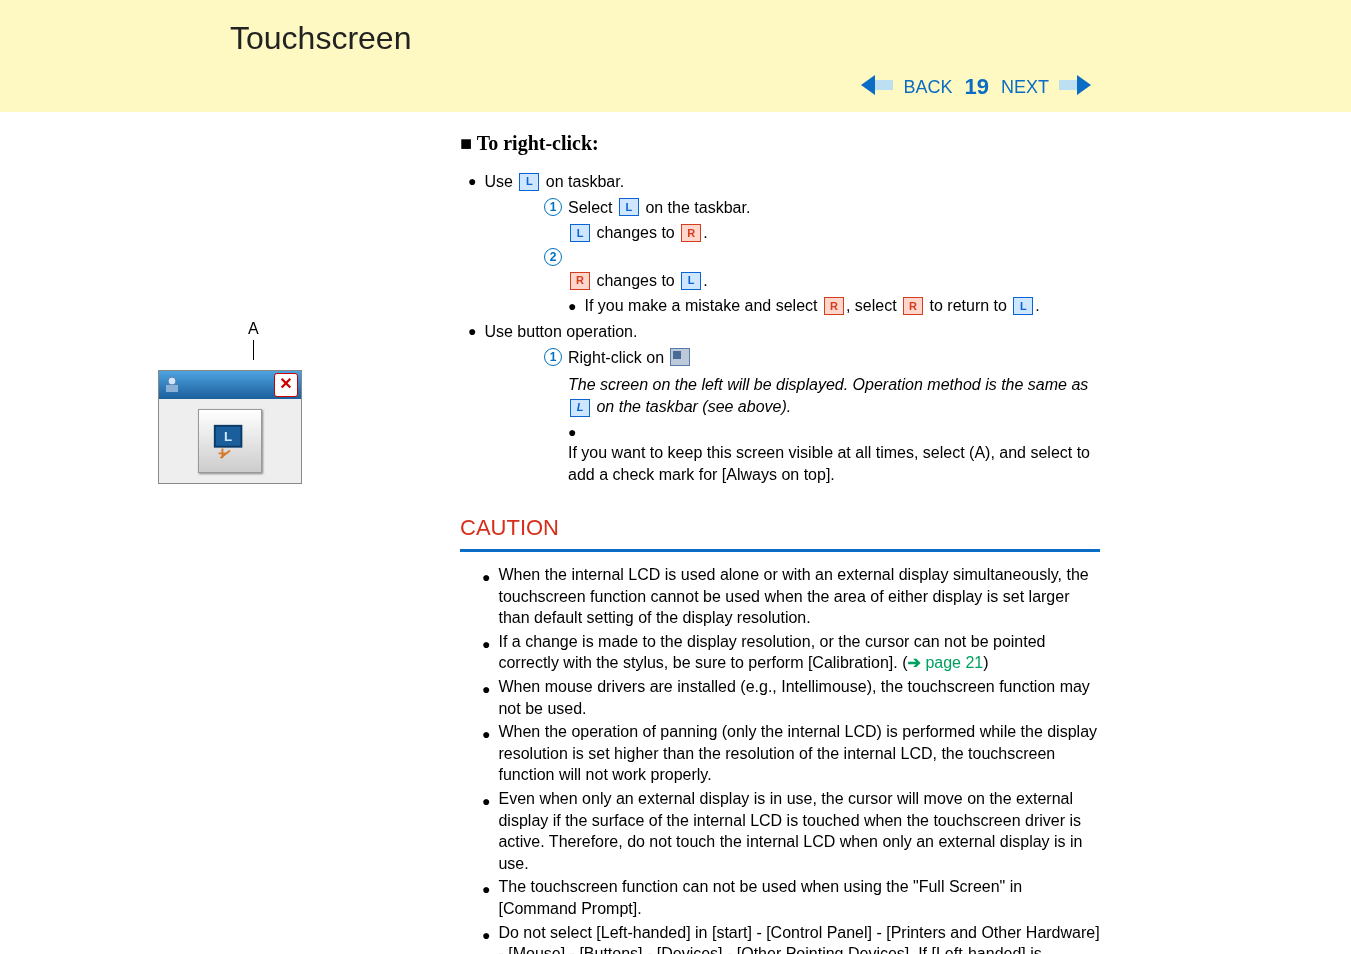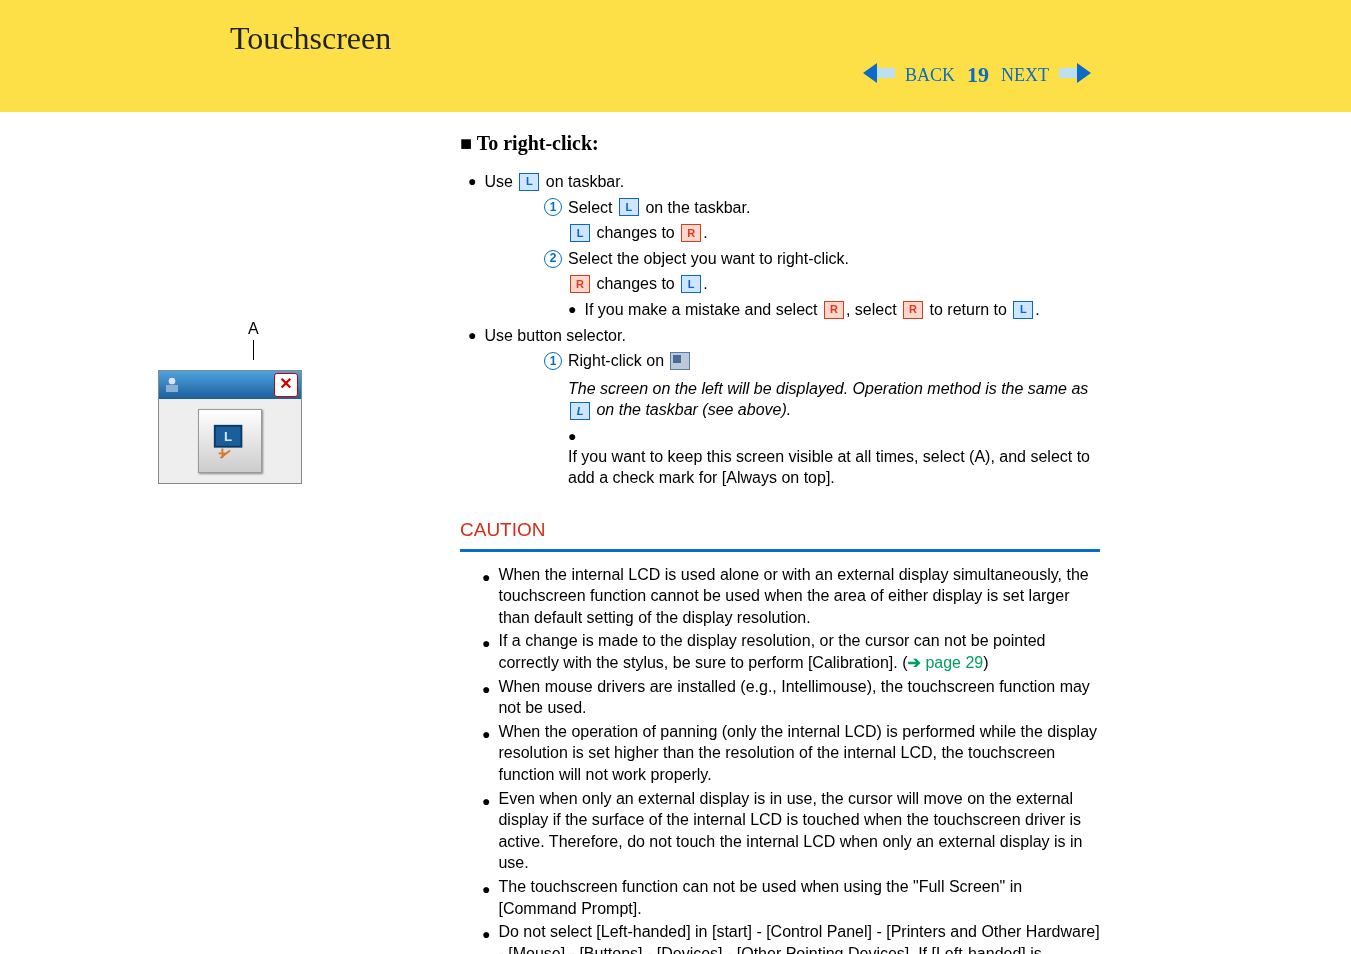--- a/index.html
+++ b/index.html
@@ -3,35 +3,34 @@
 <meta charset="utf-8">
 <style>
   body {
     margin: 0;
     padding: 0;
     font-family: Arial, Helvetica, sans-serif;
     background: #fff;
     width: 1351px;
   }
   .header {
-    background: #fde047;
+    background: #fef9c3;
     padding: 20px 0 30px 230px;
     position: relative;
     height: 62px;
-    font-family: Liberation Serif, serif;
   }
   .header-title {
     font-size: 32px;
     color: #222;
     font-weight: normal;
   }
   .nav-bar {
     position: absolute;
     right: 260px;
-    bottom: 12px;
+    bottom: 0;
     display: flex;
     align-items: center;
     gap: 8px;
   }
   .arrow-left, .arrow-right {
     display: inline-block;
   }
   .back-link, .next-link {
     color: #0b6cc5;
     font-size: 18px;
@@ -196,21 +195,21 @@
   }
   .sub-line-deep {
     margin-left: 24px;
   }
   .para {
     margin: 6px 0 6px 24px;
     font-style: italic;
   }
   .caution-heading {
     color: #d62e1a;
-    font-size: 19px;
+    font-size: 22px;
     margin: 28px 0 6px 0;
   }
   .caution-rule {
     height: 3px;
     background: #0b6cc5;
     margin-bottom: 12px;
   }
   .caution-list {
     margin-left: 22px;
   }
@@ -305,41 +304,40 @@
         <span class="lr-icon lr-l">L</span>&nbsp;
         <span>on the taskbar.</span>
       </div>
       <div class="sub-line sub-indent">
         <span class="lr-icon lr-l">L</span>&nbsp;
         <span>changes to</span>&nbsp;
         <span class="lr-icon lr-r">R</span><span>.</span>
       </div>
       <div class="sub-line">
         <span class="num-circle">2</span>
-        <span>Select the object you want to right-click.</span>
       </div>
       <div class="sub-line sub-indent">
         <span class="lr-icon lr-r">R</span>&nbsp;
         <span>changes to</span>&nbsp;
         <span class="lr-icon lr-l">L</span><span>.</span>
       </div>
       <div class="sub-line sub-indent">
         <span class="bullet-dot">●</span>
         <span>If you make a mistake and select</span>&nbsp;
         <span class="lr-icon lr-r">R</span>
         <span>, select</span>&nbsp;
         <span class="lr-icon lr-r">R</span>&nbsp;
         <span>to return to</span>&nbsp;
         <span class="lr-icon lr-l">L</span><span>.</span>
       </div>
     </div>
 
     <div class="bullet-l1">
       <span class="bullet-dot">●</span>
-      <span>Use button selector.</span>
+      <span>Use button operation.</span>
     </div>
 
     <div class="sub-block">
       <div class="sub-line">
         <span class="num-circle">1</span>
         <span>Right-click on</span>&nbsp;
         <span class="gray-icon"></span>&nbsp;
       </div>
       <div class="para">
         <span>The screen on the left will be displayed.  Operation method is the same as</span>
@@ -356,21 +354,21 @@
     <div class="caution-rule"></div>
 
     <div class="caution-list">
       <div class="caution-item">
         <span class="bullet-dot">●</span>
         <span>When the internal LCD is used alone or with an external display simultaneously, the touchscreen function cannot be used when the area of either display is set larger than default setting of the display resolution.</span>
       </div>
       <div class="caution-item">
         <span class="bullet-dot">●</span>
         <span>
-          <span>If a change is made to the display resolution, or the cursor can not be pointed correctly with the stylus, be sure to perform [Calibration]. (</span><span class="arrow-green">➔</span>&nbsp;<span class="inline-link">page 29</span>)
+          <span>If a change is made to the display resolution, or the cursor can not be pointed correctly with the stylus, be sure to perform [Calibration]. (</span><span class="arrow-green">➔</span>&nbsp;<span class="inline-link">page 21</span>)
         </span>
       </div>
       <div class="caution-item">
         <span class="bullet-dot">●</span>
         <span>When mouse drivers are installed (e.g., Intellimouse), the touchscreen function may not be used.</span>
       </div>
       <div class="caution-item">
         <span class="bullet-dot">●</span>
         <span>When the operation of panning (only the internal LCD) is performed while the display resolution is set higher than the resolution of the internal LCD, the touchscreen function will not work properly.</span>
       </div>

